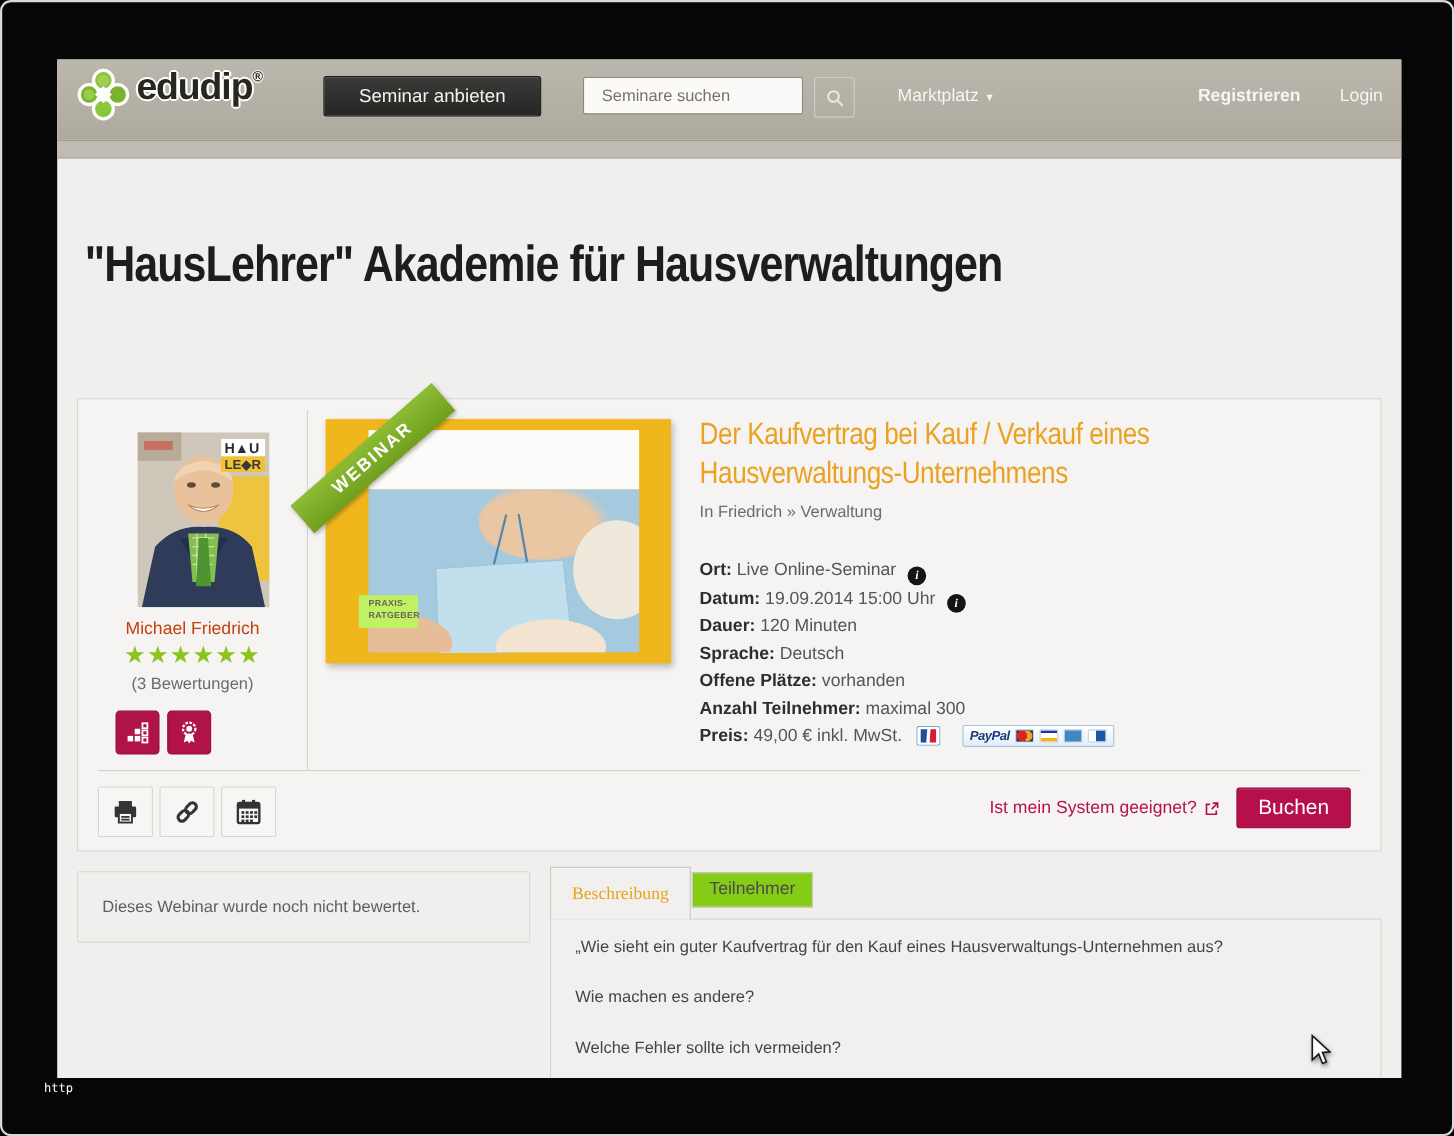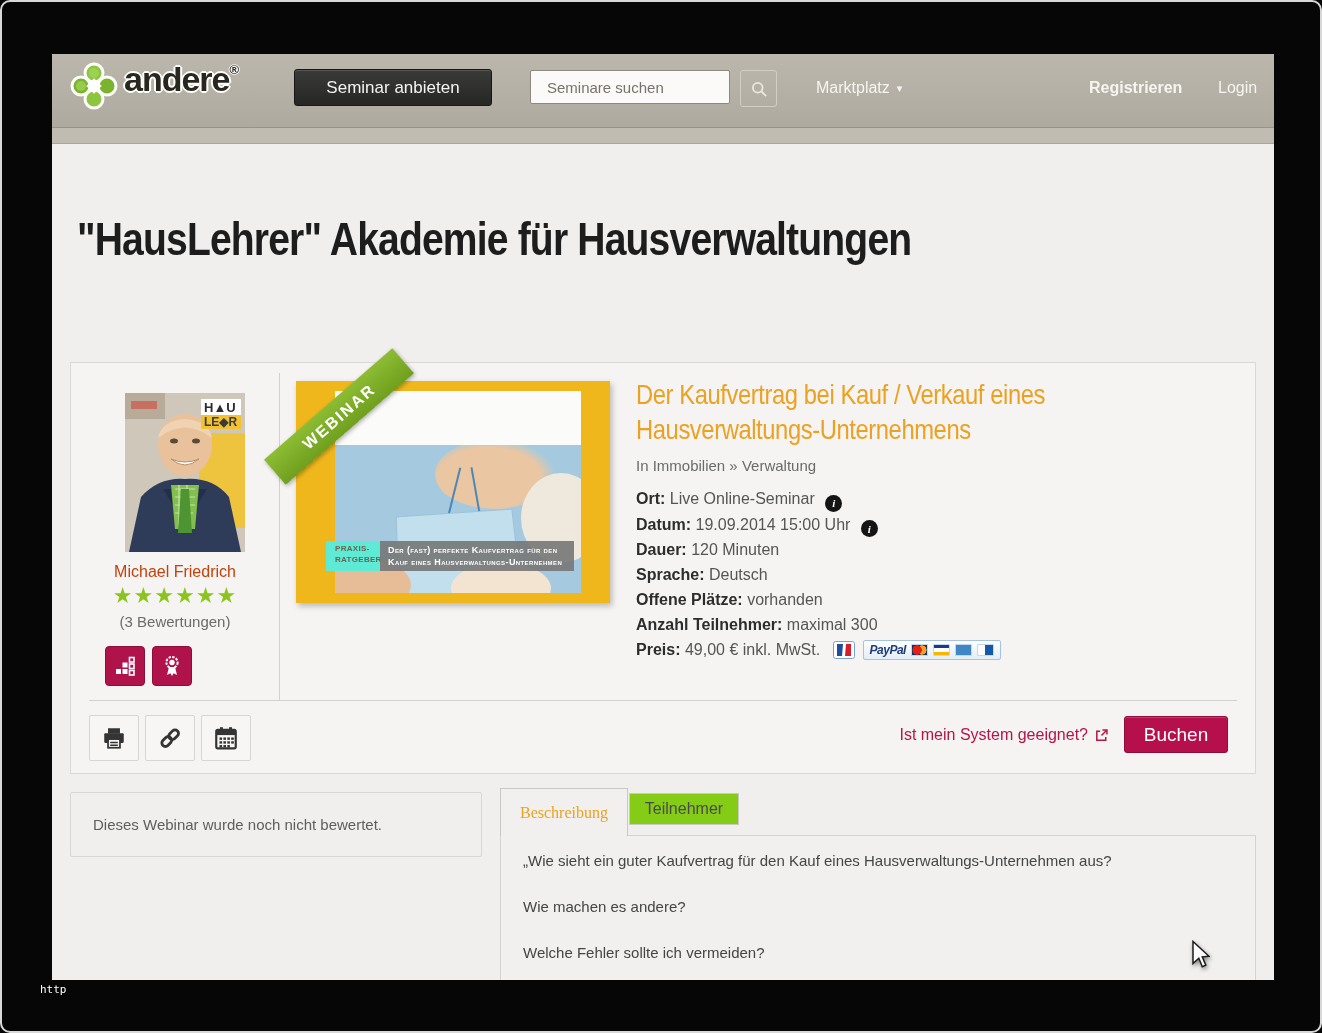--- a/index.html
+++ b/index.html
@@ -65,41 +65,41 @@
            background:radial-gradient(ellipse at 45% 55%, #ebc6a2 55%, rgba(235,198,162,0) 72%); }
   .sleeve { position:absolute; right:-20px; top:28px; width:80px; height:90px; border-radius:50%; background:#efe9dd; }
   .bag { position:absolute; left:62px; top:66px; width:120px; height:82px; background:#c2dfee;
          transform:perspective(200px) rotateX(8deg) rotate(-4deg); border:1px solid #9cc3da; }
   .string1,.string2 { position:absolute; width:2px; height:52px; background:#4d87b4; top:22px; }
   .string1 { left:118px; transform:rotate(14deg); }
   .string2 { left:140px; transform:rotate(-10deg); }
   .hand2 { position:absolute; left:-14px; bottom:-18px; width:90px; height:52px; border-radius:50%; background:#e6bd97; }
   .hand3 { position:absolute; right:30px; bottom:-20px; width:100px; height:50px; border-radius:50%; background:#f3e4d2; }
   .cap-row { position:absolute; left:30px; top:160px; width:248px; height:30px; display:flex; }
-  .cap-praxis { width:54px; background:#5eead4; color:#6e6353; font-size:8px; font-weight:bold;
+  .cap-praxis { width:54px; background:#bef264; color:#6e6353; font-size:8px; font-weight:bold;
                 padding:3px 0 0 9px; line-height:1.35; letter-spacing:.3px; }
   .cap-text { width:194px; background:rgba(120,120,120,.92); color:#fff; font-size:9px; font-weight:bold;
               font-variant:small-caps; letter-spacing:.4px; padding:3px 6px 0 8px; line-height:1.35; }
   .ribbon { position:absolute; left:-42px; top:19px; width:170px; height:33px;
             background:linear-gradient(#8dbc34,#6f9f1d); transform:rotate(-41deg);
             display:flex; align-items:center; justify-content:center; color:#fff; font-size:16px;
             font-weight:bold; letter-spacing:2px; box-shadow:0 2px 4px rgba(0,0,0,.3); }
 
   
   .details { position:absolute; left:565px; top:14px; width:615px; }
   .w-title { color:#eba122; font-size:28px; font-weight:500; line-height:35px; width:580px;
              transform:scaleX(.85); transform-origin:0 0; letter-spacing:-.5px; }
   .w-cat { color:#6b6b6b; font-size:15px; margin-top:10px; }
-  .drows { margin-top:12px; font-size:16px; color:#555; }
+  .drows { margin-top:32px; font-size:16px; color:#555; }
   .drow { line-height:25px; }
   .drow b { color:#2d2d2d; }
   .info-icon { display:inline-flex; width:17px; height:17px; border-radius:50%; background:#141414;
                color:#fff; align-items:center; justify-content:center;
                font:bold italic 11px "Liberation Serif", serif; margin-left:6px; vertical-align:-3px; cursor:pointer; }
-  .pay { display:inline-flex; align-items:center; gap:8px; margin-left:8px; vertical-align:-4px; }
+  .pay { display:inline-flex; align-items:center; gap:20px; margin-left:8px; vertical-align:-4px; }
   .paypal-strip { display:inline-flex; align-items:center; height:20px; padding:0 6px;
                   background:linear-gradient(#ffffff,#e3edf7); border:1px solid #a6c3e2; border-radius:2px; gap:5px; }
   .paypal-word { font-size:12px; font-weight:bold; font-style:italic; color:#1e3c78; letter-spacing:-.5px; }
   .chip { width:17px; height:12px; border-radius:1px; border:1px solid #c7d6e6; }
   .chip-mc { background:radial-gradient(circle at 34% 50%, #e32119 40%, rgba(0,0,0,0) 44%),
              radial-gradient(circle at 66% 50%, #f6a021 40%, rgba(0,0,0,0) 44%), #17335e; }
   .chip-visa { background:linear-gradient(180deg,#1a3a8f 28%,#fff 28%,#fff 72%,#f7b600 72%); }
   .chip-amex { background:#3f87c5; }
   .chip-dc { background:linear-gradient(90deg,#fff 45%,#1658a8 45%); }
 
@@ -141,21 +141,21 @@
           <g stroke="#fdfdfb" stroke-width="3">
             <circle cx="26" cy="13" r="9" fill="#8cc63e"></circle>
             <circle cx="39" cy="26" r="9" fill="#7ab32c"></circle>
             <circle cx="26" cy="39" r="9" fill="#8cc63e"></circle>
             <circle cx="13" cy="26" r="9" fill="#7ab32c"></circle>
           </g>
           <circle cx="26" cy="13" r="5" fill="#a5d45e" opacity=".7"></circle>
           <circle cx="13" cy="26" r="5" fill="#a5d45e" opacity=".7"></circle>
           <rect x="20.5" y="20.5" width="11" height="11" fill="#fdfdfb" transform="rotate(45 26 26)"></rect>
         </svg>
-        <span class="logo-text">andere</span>
+        <span class="logo-text">edudip</span>
         <span class="logo-reg">®</span>
       </div>
       <button class="btn-offer">Seminar anbieten</button>
       <div class="search-wrap">
         <input class="search-input" type="text" placeholder="Seminare suchen" style="">
         <button class="search-btn">
           <svg width="20" height="20" viewBox="0 0 24 24" fill="none" stroke="#ece8de" stroke-width="2.2">
             <circle cx="10.5" cy="10.5" r="5.8"></circle>
               <path d="M15 15l5.5 5.5"></path>
           </svg>
@@ -237,28 +237,27 @@
           <div class="string2"></div>
           <div class="bag"></div>
           <div class="hand2"></div>
           <div class="hand3"></div>
         </div>
         <div class="cap-row">
           <div class="cap-praxis">
             <span>PRAXIS-</span><br>
             <span>RATGEBER</span>
           </div>
-          <div class="cap-text">Der (fast) perfekte Kaufvertrag für den Kauf eines Hausverwaltungs-Unternehmen</div>
         </div>
         <div class="ribbon">WEBINAR</div>
       </div>
 
       <div class="details">
         <h2 class="w-title">Der Kaufvertrag bei Kauf / Verkauf eines Hausverwaltungs-Unternehmens</h2>
-        <div class="w-cat">In Immobilien » Verwaltung</div>
+        <div class="w-cat">In Friedrich » Verwaltung</div>
         <div class="drows">
           <div class="drow">
             <b>Ort:</b>
             <span>Live Online-Seminar</span>
             <span class="info-icon">i</span>
           </div>
           <div class="drow">
             <b>Datum:</b>
             <span>19.09.2014 15:00 Uhr</span>
             <span class="info-icon">i</span>

